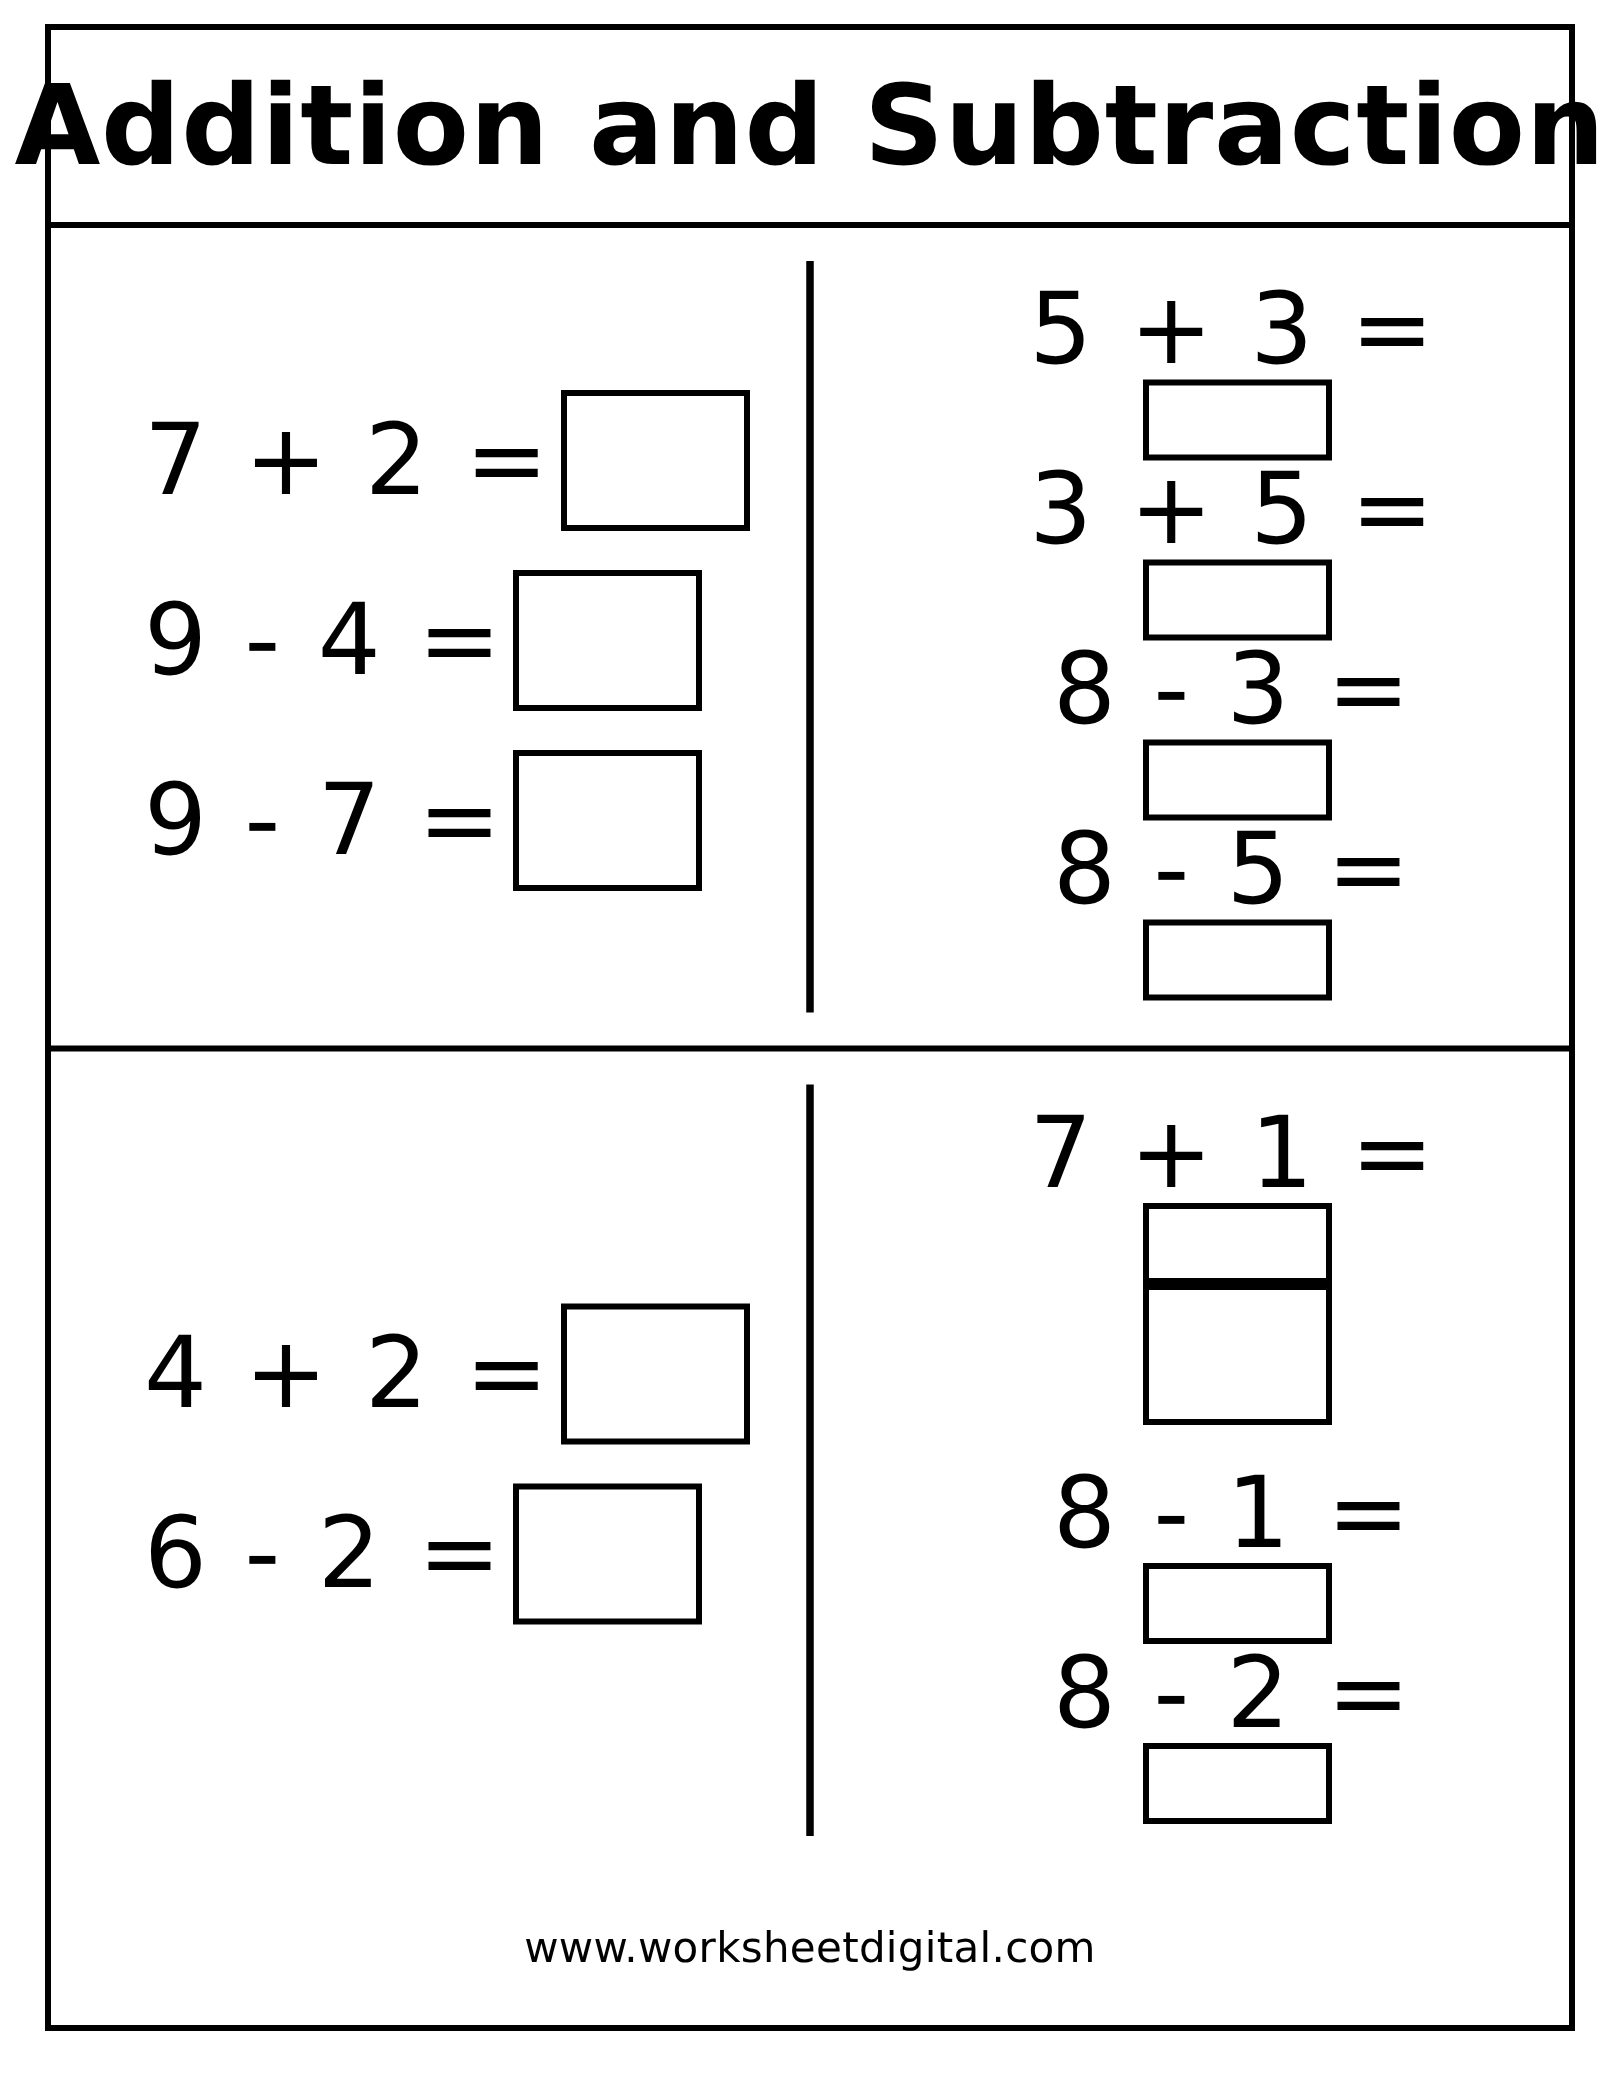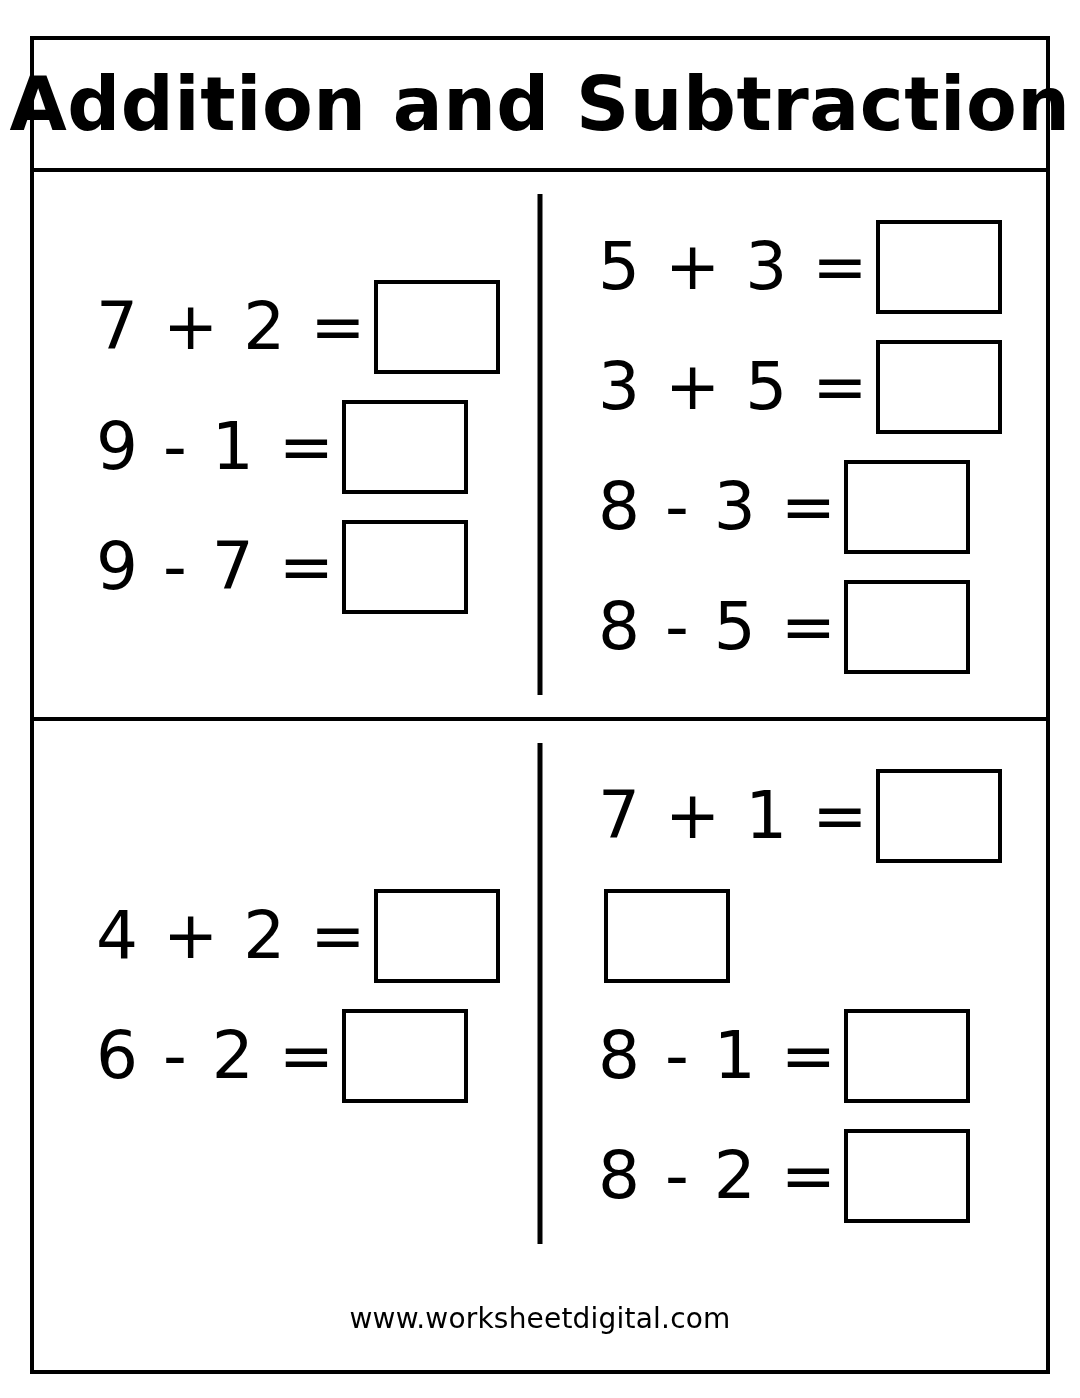--- a/index.html
+++ b/index.html
@@ -11,21 +11,21 @@
     width: 1080px;
     height: 1398px;
     font-family: "DejaVu Sans", sans-serif;
     color: #000000;
     overflow: hidden;
   }
 
   .page {
     position: absolute;
     left: 30px;
-    top: 36px;
+    top: 16px;
     width: 1020px;
     height: 1338px;
     box-sizing: border-box;
     border: 4px solid #000;
     background: #fff;
     display: flex;
     flex-direction: column;
   }
 
   
@@ -102,20 +102,21 @@
     height: 94px;
     border: 4px solid #000;
     background: #fff;
     box-sizing: border-box;
     margin-left: 6px;
   }
 
   
   .quadrant.right .problem {
     padding-left: 58px;
+    flex-direction: column;
   }
 
   
   .footer {
     flex: 0 0 auto;
     height: 104px;
     display: flex;
     align-items: center;
     justify-content: center;
   }
@@ -138,21 +139,21 @@
 
     <div class="grid-row top">
       <div class="vdivider"></div>
 
       <div class="quadrant left">
         <div class="problem">
           <span class="problem-text">7 + 2 =</span>
           <span class="answer-box"></span>
         </div>
         <div class="problem">
-          <span class="problem-text">9 - 1 =</span>
+          <span class="problem-text">9 - 4 =</span>
           <span class="answer-box"></span>
         </div>
         <div class="problem">
           <span class="problem-text">9 - 7 =</span>
           <span class="answer-box"></span>
         </div>
       </div>
 
       <div class="quadrant right">
         <div class="problem">

